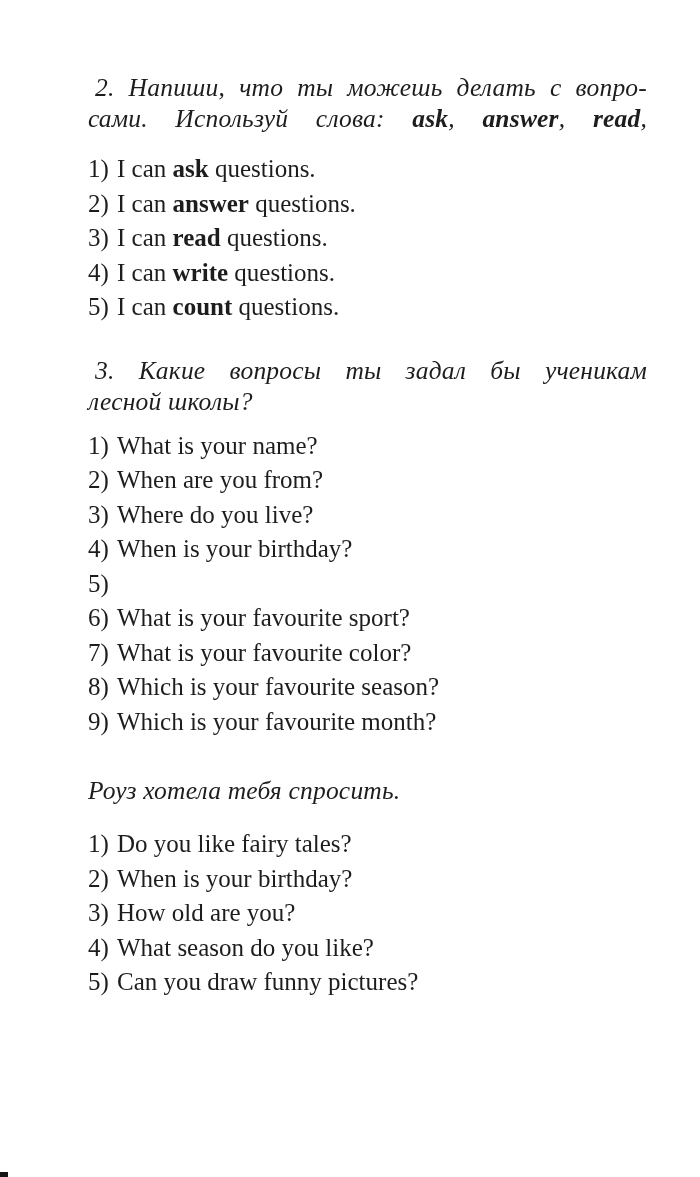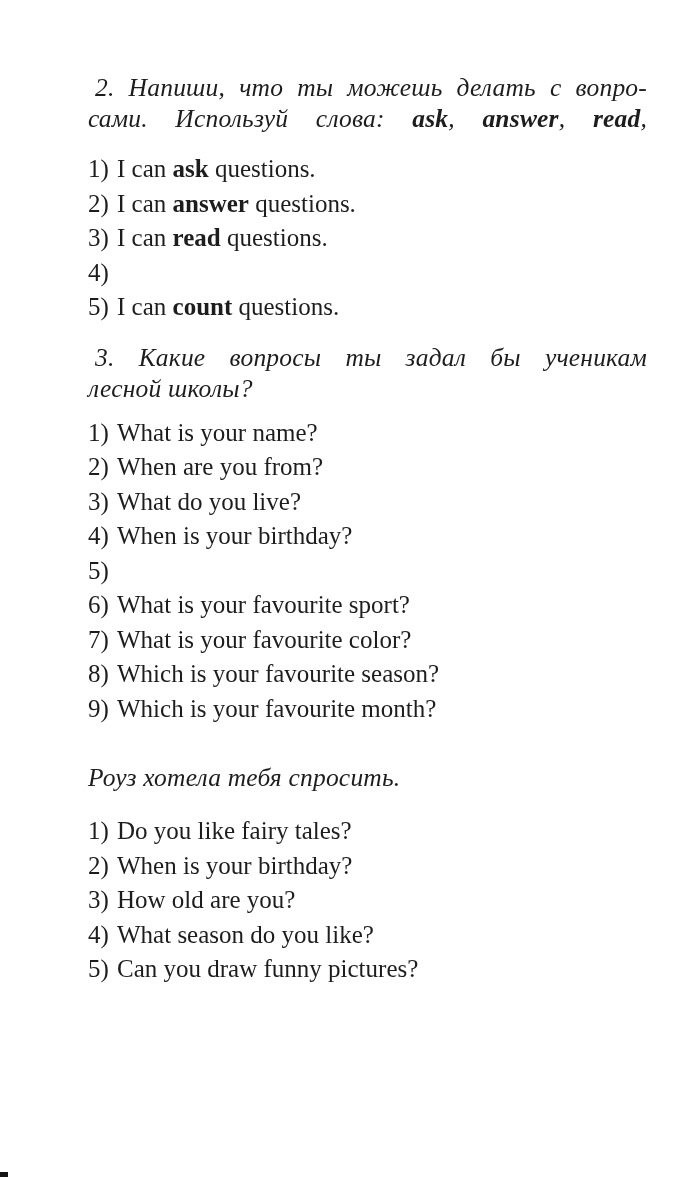--- a/index.html
+++ b/index.html
@@ -32,21 +32,21 @@
   .heading b, .heading .ew { font-weight: 700; font-style: italic; }
   .list {
     margin: 0; padding: 0; list-style: none;
     font-size: 25px;
     line-height: 34.5px;
   }
   .item { display: flex; }
   .item .num { flex: none; width: 29px; }
   .item b { font-weight: 700; }
   .list-ex2 { margin-top: 18px; }
-  .heading-3 { margin-top: 17px; }
+  .heading-3 { margin-top: 30px; }
   .list-ex3 { margin-top: 12px; }
   .heading-4 { margin-top: 36px; }
   .list-ex4 { margin-top: 21px; }
   .page-number {
     position: absolute;
     left: 88px;
     top: 1074px;
     width: 559px;
     text-align: center;
     transform: translateX(-39px);
@@ -82,20 +82,21 @@
         <div class="item">
             <span class="num">2)</span>
             <span><span>I can </span><b>answer</b><span> questions.</span></span>
           </div>
         <div class="item">
             <span class="num">3)</span>
             <span><span>I can </span><b>read</b><span> questions.</span></span>
           </div>
         <div class="item">
             <span class="num">4)</span>
+            <span><span>I can </span><b>write</b><span> questions.</span></span>
           </div>
         <div class="item">
             <span class="num">5)</span>
             <span><span>I can </span><b>count</b><span> questions.</span></span>
           </div>
       </div>
     </section>
 
     <section>
       <div class="heading heading-3">
@@ -106,21 +107,21 @@
         <div class="item">
             <span class="num">1)</span>
             <span>What is your name?</span>
           </div>
         <div class="item">
             <span class="num">2)</span>
             <span>When are you from?</span>
           </div>
         <div class="item">
             <span class="num">3)</span>
-            <span>What do you live?</span>
+            <span>Where do you live?</span>
           </div>
         <div class="item">
             <span class="num">4)</span>
             <span>When is your birthday?</span>
           </div>
         <div class="item">
             <span class="num">5)</span>
           </div>
         <div class="item">
             <span class="num">6)</span>

